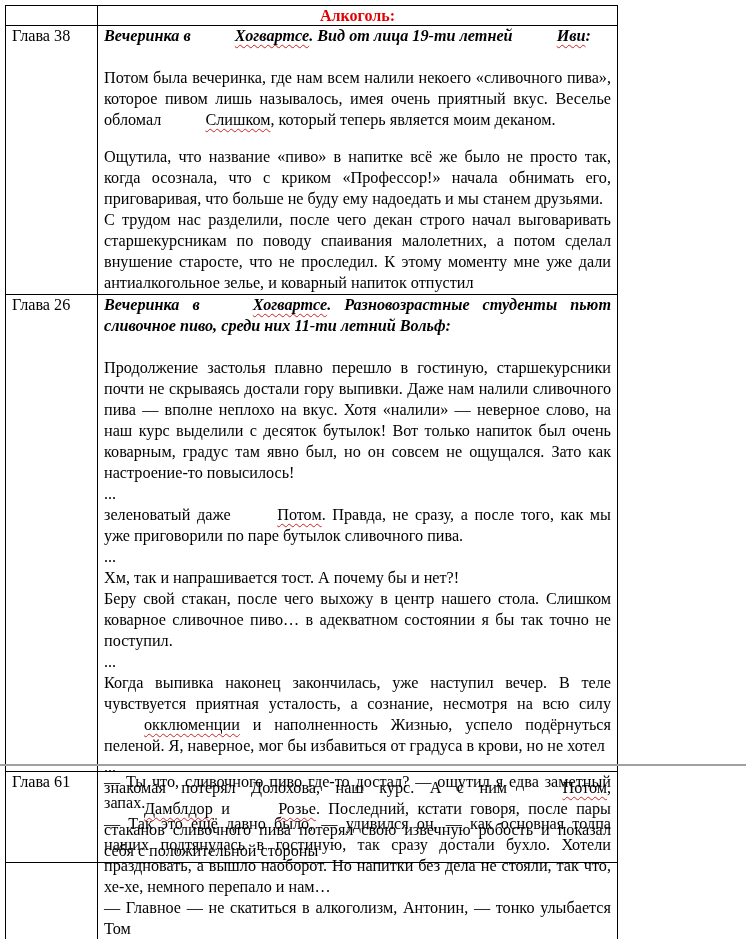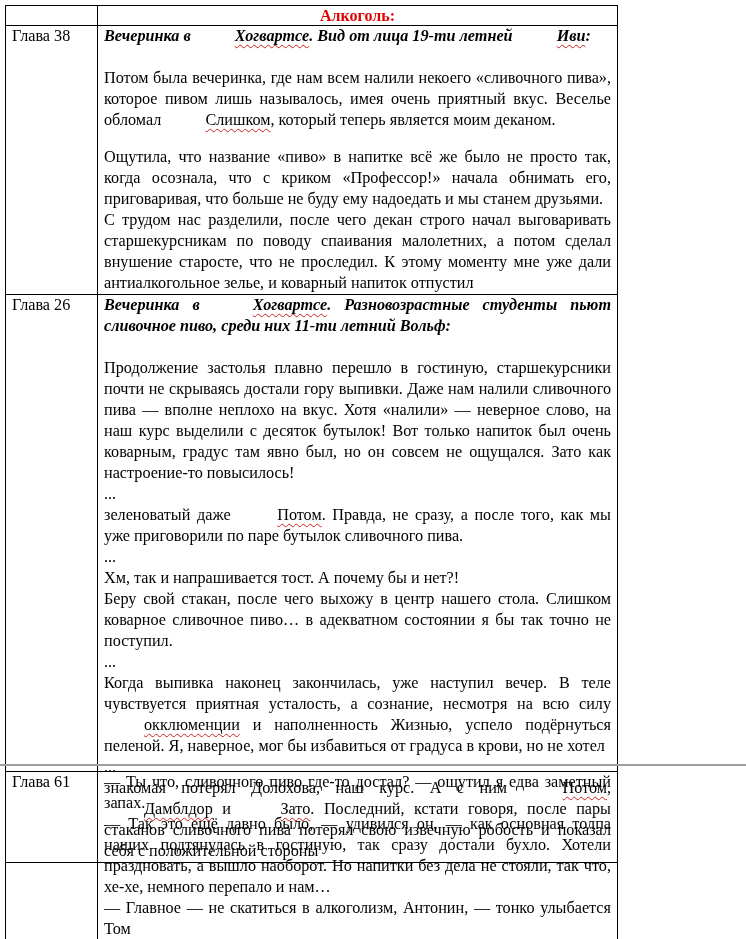--- a/index.html
+++ b/index.html
@@ -60,21 +60,21 @@
       <div class="gap"></div>
       <p class="p"><span>Продолжение застолья плавно перешло в гостиную, старшекурсники почти не скрываясь достали гору выпивки. Даже нам налили сливочного пива — вполне неплохо на вкус. Хотя «налили» — неверное слово, на наш курс выделили с десяток бутылок! Вот только напиток был очень коварным, градус там явно был, но он совсем не ощущался. Зато как настроение-то повысилось!</span></p>
       <p class="p"><span>...</span></p>
       <p class="p"><span>зеленоватый даже </span><span class="sq">Потом</span><span>. Правда, не сразу, а после того, как мы уже приговорили по паре бутылок сливочного пива.</span></p>
       <p class="p"><span>...</span></p>
       <p class="p"><span>Хм, так и напрашивается тост. А почему бы и нет?!</span></p>
       <p class="p"><span>Беру свой стакан, после чего выхожу в центр нашего стола. Слишком коварное сливочное пиво… в адекватном состоянии я бы так точно не поступил.</span></p>
       <p class="p"><span>...</span></p>
       <p class="p"><span>Когда выпивка наконец закончилась, уже наступил вечер. В теле чувствуется приятная усталость, а сознание, несмотря на всю силу </span><span class="sq">окклюменции</span><span> и наполненность Жизнью, успело подёрнуться пеленой. Я, наверное, мог бы избавиться от градуса в крови, но не хотел</span></p>
       <p class="p"><span>...</span></p>
-      <p class="p"><span>знакомая потерял Долохова, наш курс. А с ним </span><span class="sq">Потом</span><span>, </span><span class="sq">Дамблдор</span><span> и </span><span class="sq">Зато</span><span>. Последний, кстати говоря, после пары стаканов сливочного пива потерял свою извечную робость и показал себя с положительной стороны</span></p>
+      <p class="p"><span>знакомая потерял Долохова, наш курс. А с ним </span><span class="sq">Потом</span><span>, </span><span class="sq">Дамблдор</span><span> и </span><span class="sq">Розье</span><span>. Последний, кстати говоря, после пары стаканов сливочного пива потерял свою извечную робость и показал себя с положительной стороны</span></p>
     </td>
   </tr>
 </tbody>
   </table>
 
 <div class="sep"></div>
 
 <table class="doc" id="t2">
   <tbody>
   <tr style="height:103px">

